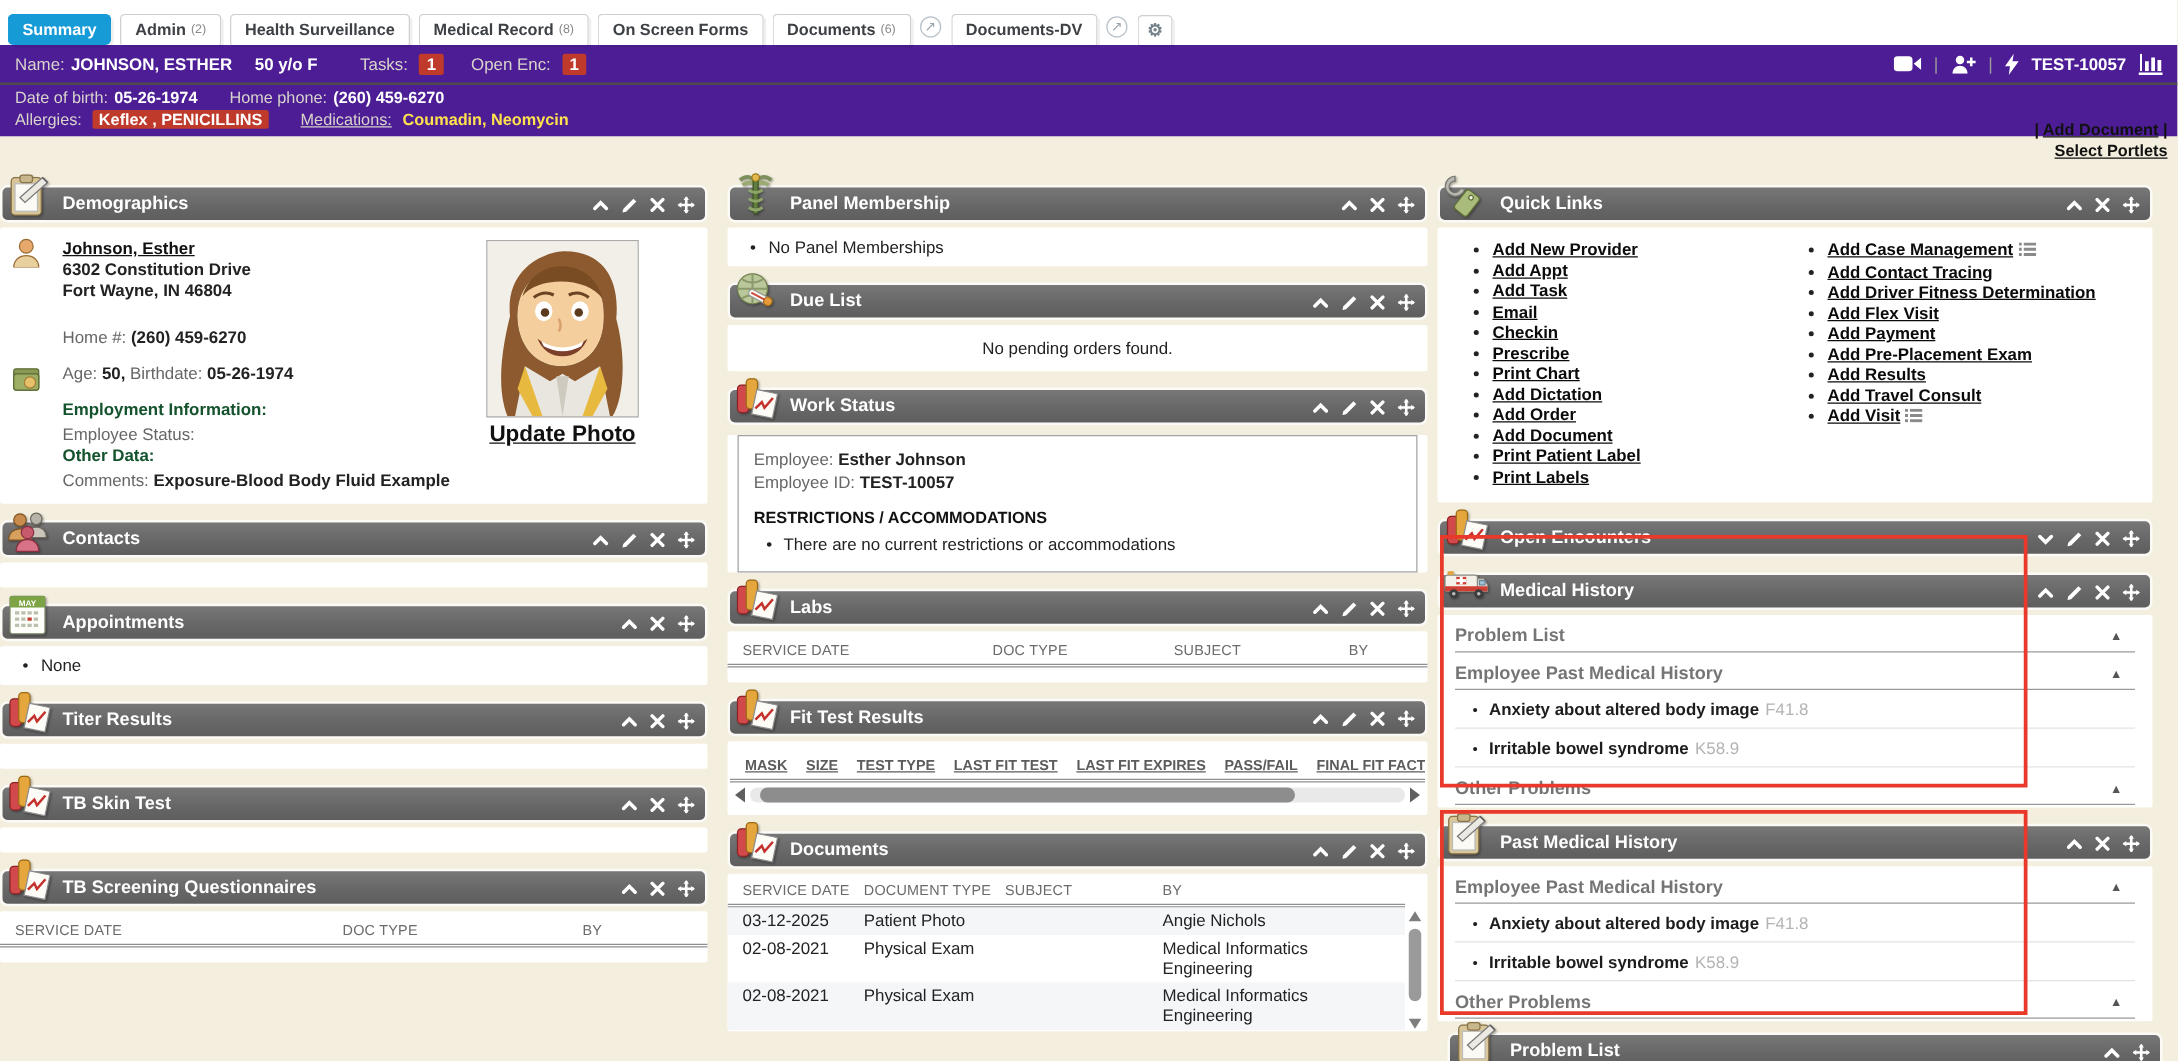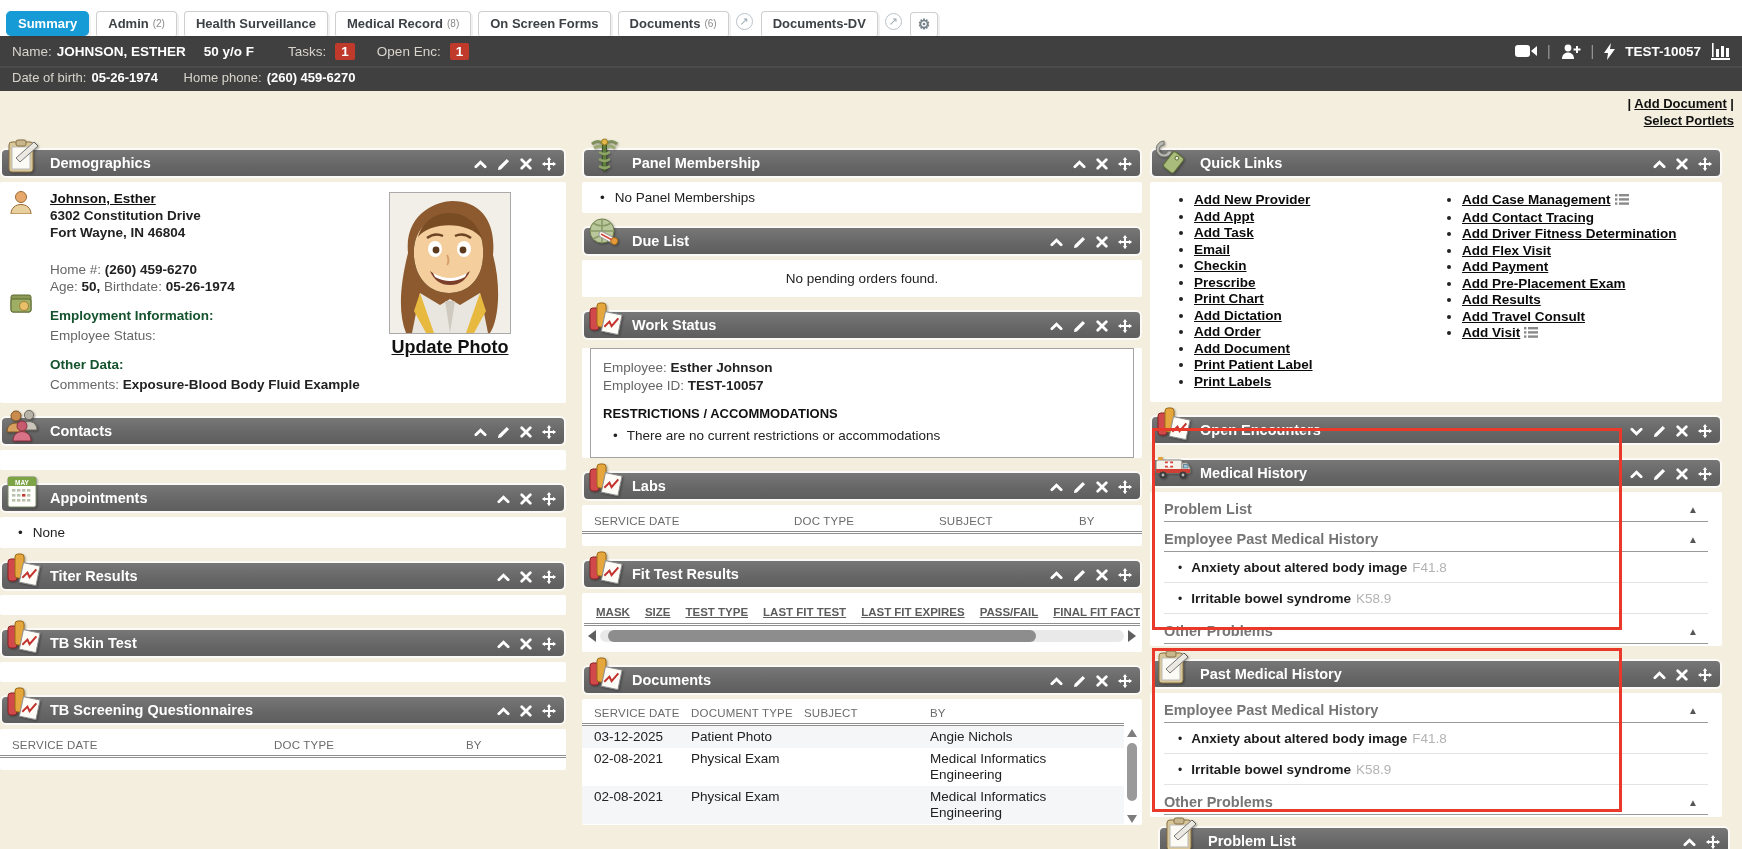--- a/index.html
+++ b/index.html
@@ -12,21 +12,21 @@
   .tabbar { height:36px; background:#fff; display:flex; align-items:flex-end; padding:3px 0 0 6px; position:relative; }
   .tab { display:inline-flex; align-items:center; gap:4px; background:#fff; border:1px solid #cfcfcf;
          border-bottom:none; border-radius:4px 4px 2px 2px; padding:4px 11px 5px; margin-right:7px;
          font-size:13px; font-weight:bold; color:#3d4145; box-shadow:2px 2px 0 rgba(0,0,0,.06); cursor:pointer; }
   .tab .cnt { font-size:10px; font-weight:normal; color:#888; }
   .tab.active { background:#179bd7; color:#fff; border-color:#179bd7; border-radius:5px; }
   .ext-circ { display:inline-flex; width:17px; height:17px; border:1px solid #b9c2c9; border-radius:50%;
               color:#9aa6ae; font-size:11px; align-items:center; justify-content:center; margin:0 8px 6px 0; cursor:pointer; background:#fff; }
   .gear-glyph { font-size:14px; color:#76828a; }
   
-  .banner { background:#404040; color:#fff; }
+  .banner { background:#4c1d95; color:#fff; }
   .brow1 { height:32px; display:flex; align-items:center; font-size:13.5px; padding:0 12px; border-bottom:2px solid #4c4c4c; }
   .brow2 { padding:2px 12px 5px; font-size:13px; line-height:16px; }
   .blabel { color:#d8d4cc; margin-right:5px; }
   .bval { font-weight:bold; color:#fff; }
   .badge-red { background:#bf3a2b; color:#fff; font-weight:bold; padding:1px 6px; border-radius:2px; margin-left:4px; }
   .alg-badge { background:#bf3a2b; color:#fff; font-weight:bold; padding:0 5px; border-radius:2px; }
   .meds { color:#ffe14d; font-weight:bold; }
   .blink { text-decoration:underline; }
   .bicons { margin-left:auto; display:flex; align-items:center; gap:10px; }
   .bdiv { color:#9b9b9b; font-size:14px; }
@@ -186,20 +186,26 @@
             <rect x="15" y="5" width="3" height="9" fill="#fff"></rect>
           </svg>
         </span>
     </span>
   </div>
   <div class="brow2">
     <div>
       <span class="blabel">Date of birth:</span><span class="bval">05-26-1974</span>
       <span class="blabel" style="margin-left:22px;">Home phone:</span><span class="bval">(260) 459-6270</span>
     </div>
+    <div style="margin-top:2px;">
+      <span class="blabel">Allergies:</span>
+      <span class="alg-badge">Keflex , PENICILLINS</span>
+      <span class="blabel blink" style="margin-left:22px;">Medications:</span>
+      <span class="meds">Coumadin, Neomycin</span>
+    </div>
   </div>
 </div>
 
 <div class="pagelinks">
   <div><span class="bar">| </span><a>Add Document</a><span class="bar"> |</span></div>
   <div style="margin-top:2px;"><a>Select Portlets</a></div>
 </div>
 
 <div class="cols">
 
@@ -246,31 +252,31 @@
       <div class="pbody demo">
         <span class="demo-rowicon" style="top:8px;"><svg viewBox="0 0 22 24">
               <circle cx="11" cy="7" r="5.5" fill="#e7a96b" stroke="#9c6a33"></circle>
               <path d="M1 24c0-6 4.5-9.5 10-9.5s10 3.5 10 9.5z" fill="#e7cf9e" stroke="#9c6a33"></path>
             </svg></span>
         <div style="margin-left:38px;">
           <div class="demo-line"><span class="demo-name">Johnson, Esther</span></div>
           <div class="demo-line demo-b">6302 Constitution Drive</div>
           <div class="demo-line demo-b">Fort Wayne, IN 46804</div>
           <div class="demo-line" style="margin-top:20px;"><span class="demo-g">Home #:</span> <span class="demo-b">(260) 459-6270</span></div>
-          <div class="demo-line" style="margin-top:0;"><span class="demo-g">Age:</span> <span class="demo-b">50,</span> <span class="demo-g">Birthdate:</span> <span class="demo-b">05-26-1974</span></div>
+          <div class="demo-line" style="margin-top:12px;"><span class="demo-g">Age:</span> <span class="demo-b">50,</span> <span class="demo-g">Birthdate:</span> <span class="demo-b">05-26-1974</span></div>
         </div>
         <span class="demo-rowicon" style="top:110px;"><svg viewBox="0 0 22 22">
               <rect x="1" y="3" width="20" height="17" rx="2" fill="#8a9a55" stroke="#5d6b33"></rect>
               <rect x="1" y="7" width="20" height="13" rx="2" fill="#9eae64" stroke="#5d6b33"></rect>
               <circle cx="14" cy="14" r="4.5" fill="#e8c06a" stroke="#a3803a"></circle>
             </svg></span>
         <div style="margin-left:38px; margin-top:12px;">
           <div class="demo-line demo-sec">Employment Information:</div>
           <div class="demo-line demo-g" style="margin-top:3px;">Employee Status:</div>
-          <div class="demo-line demo-sec" style="margin-top:12px;">Other Data:</div>
+          <div class="demo-line demo-sec" style="">Other Data:</div>
           <div class="demo-line" style="margin-top:3px;"><span class="demo-g">Comments:</span> <span class="demo-b">Exposure-Blood Body Fluid Example</span></div>
         </div>
         <div class="photo-wrap">
           <span class="photo"><svg width="120" height="140" viewBox="0 0 120 140">
                 <rect width="120" height="140" fill="#f2efe8"></rect>
                 <path d="M18 60 C14 20 48 8 62 8 C92 8 106 30 103 62 C112 96 108 128 100 140 L16 140 C8 120 10 92 18 60z" fill="#8c5a2e"></path>
                 <path d="M24 64 C22 36 40 22 60 22 C82 22 95 38 93 64 C92 86 78 100 59 100 C40 100 26 86 24 64z" fill="#f4c染e9d"></path>
                 <path d="M24 64 C22 36 40 22 60 22 C82 22 95 38 93 64 C92 86 78 100 59 100 C40 100 26 86 24 64z" fill="#f4ce9d"></path>
                 <path d="M28 44 C40 28 80 28 92 46 C88 30 76 20 59 20 C44 20 32 30 28 44z" fill="#7a4c24"></path>
                 <ellipse cx="45" cy="56" rx="7" ry="8" fill="#fff"></ellipse>

